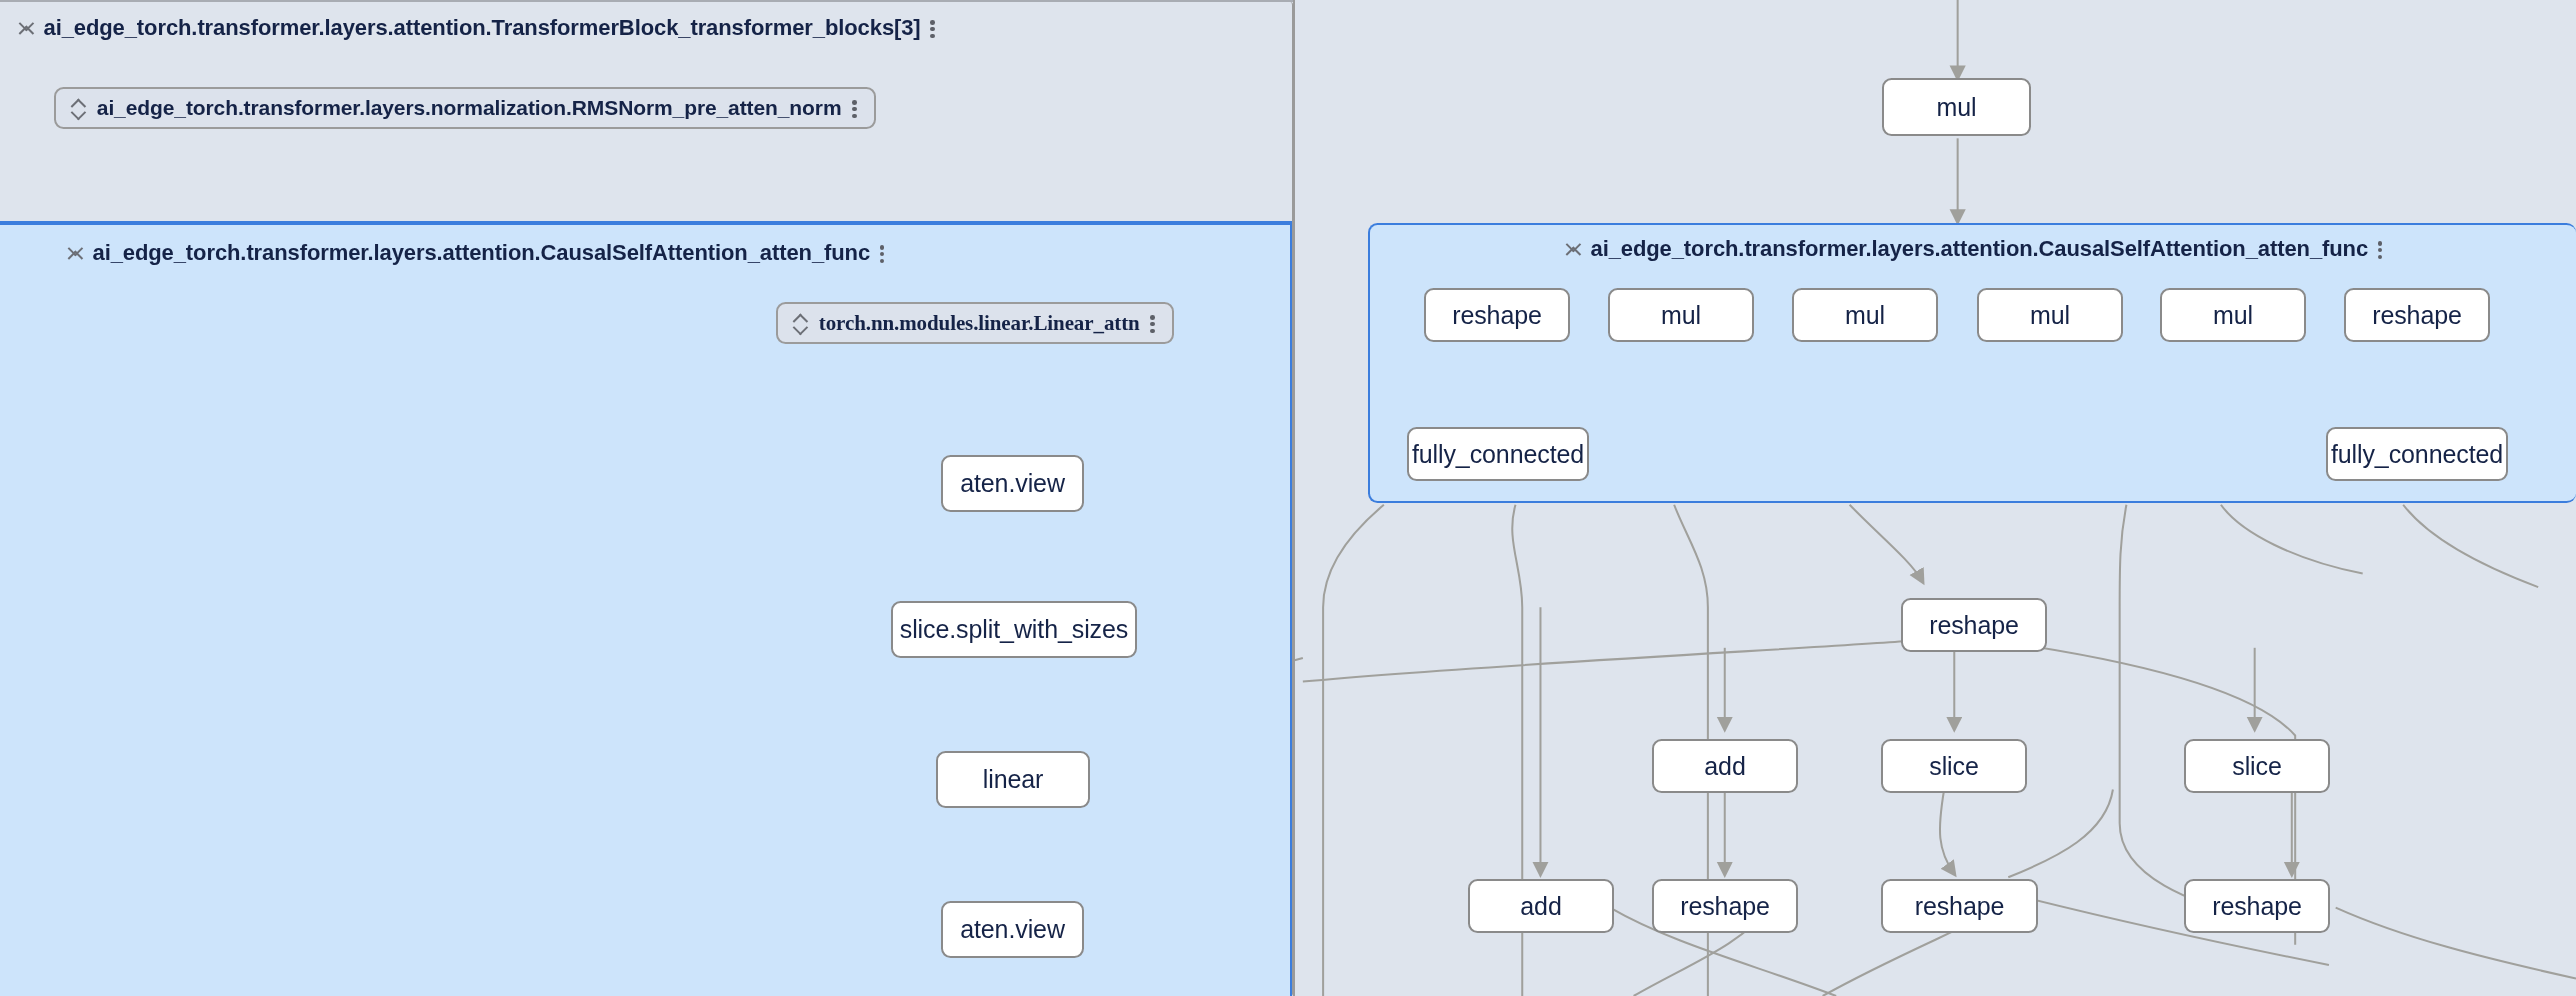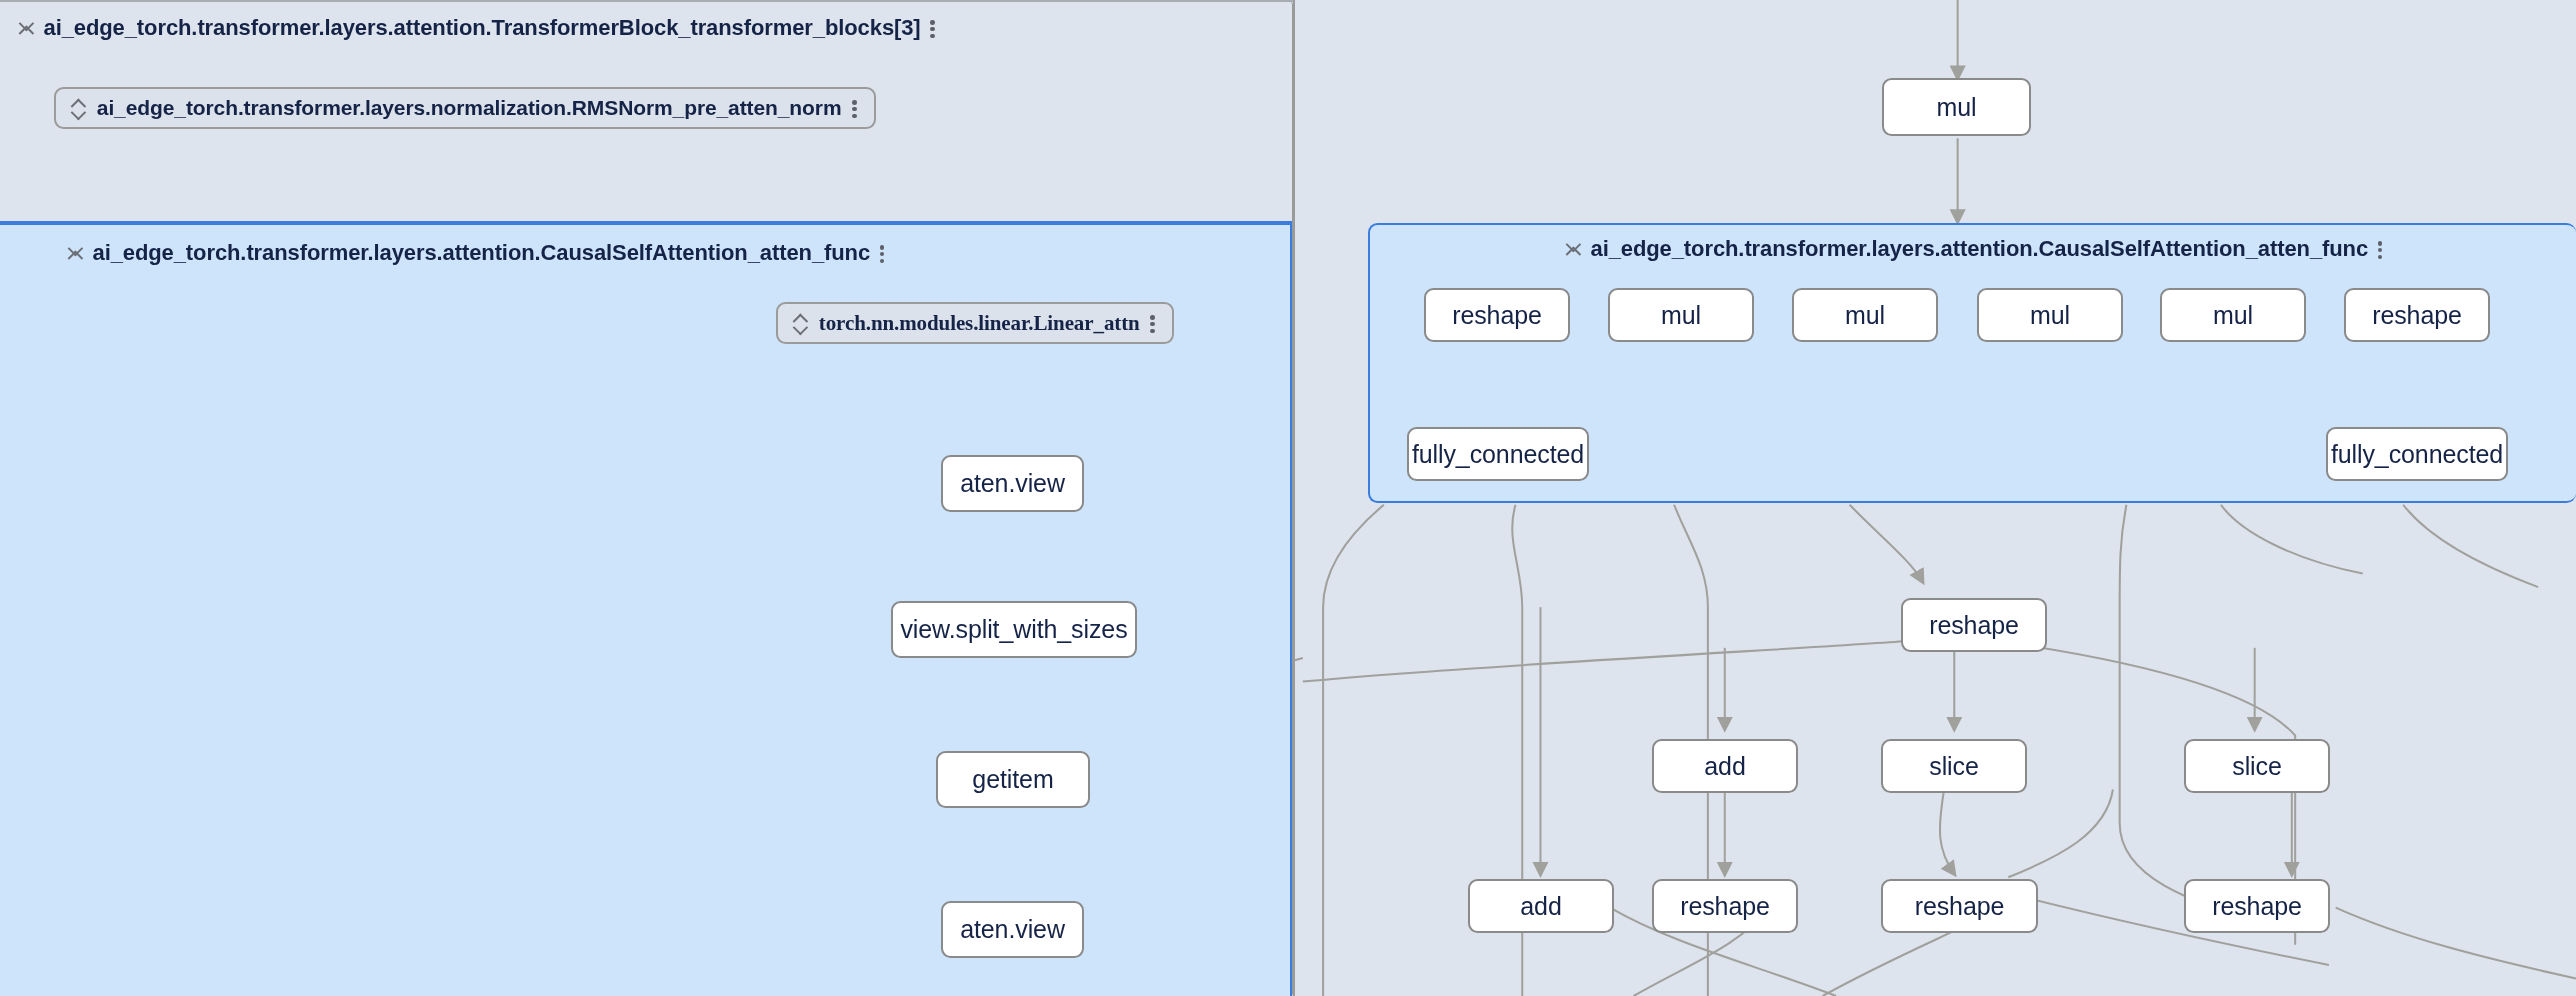--- a/index.html
+++ b/index.html
@@ -295,25 +295,25 @@
           <i></i>
           <i></i>
       </span>
     </div>
 
     <div class="op" style="left:941px; top:455px; width:143px; height:57px;">
       <span>aten.view</span>
     </div>
 
     <div class="op" style="left:891px; top:601px; width:246px; height:57px;">
-      <span>view.split_with_sizes</span>
+      <span>slice.split_with_sizes</span>
     </div>
 
     <div class="op" style="left:936px; top:751px; width:154px; height:57px;">
-      <span>getitem</span>
+      <span>linear</span>
     </div>
 
     <div class="op" style="left:941px; top:901px; width:143px; height:57px;">
       <span>aten.view</span>
     </div>
 
     <div class="v-split" style="left:1293px;"></div>
 
     <div class="op" style="left:1882px; top:78px; width:149px; height:58px;">
       <span>mul</span>

